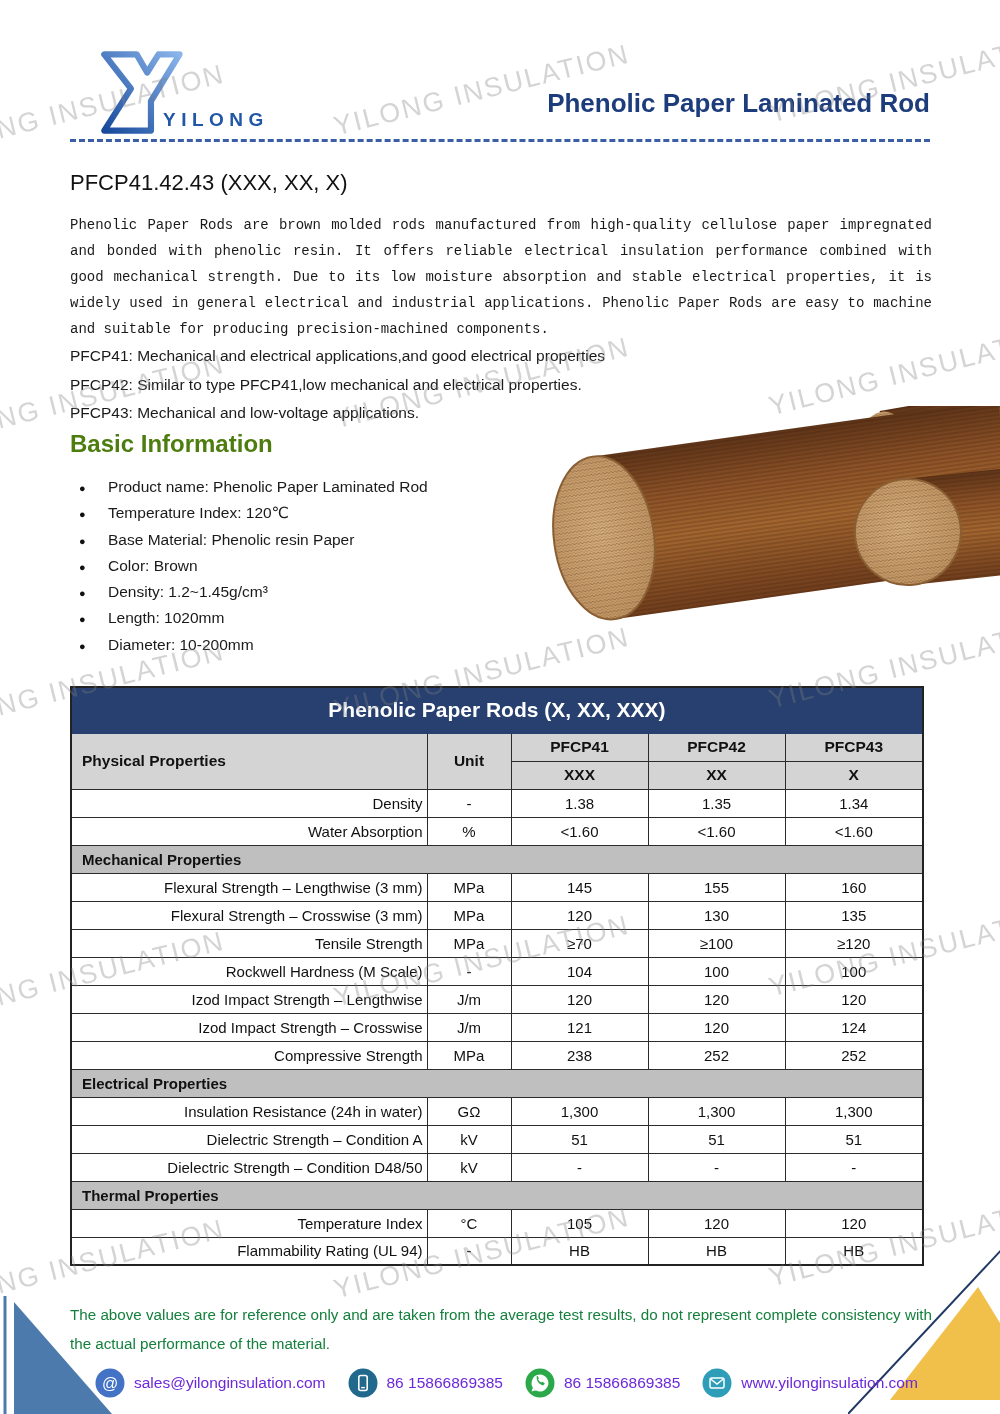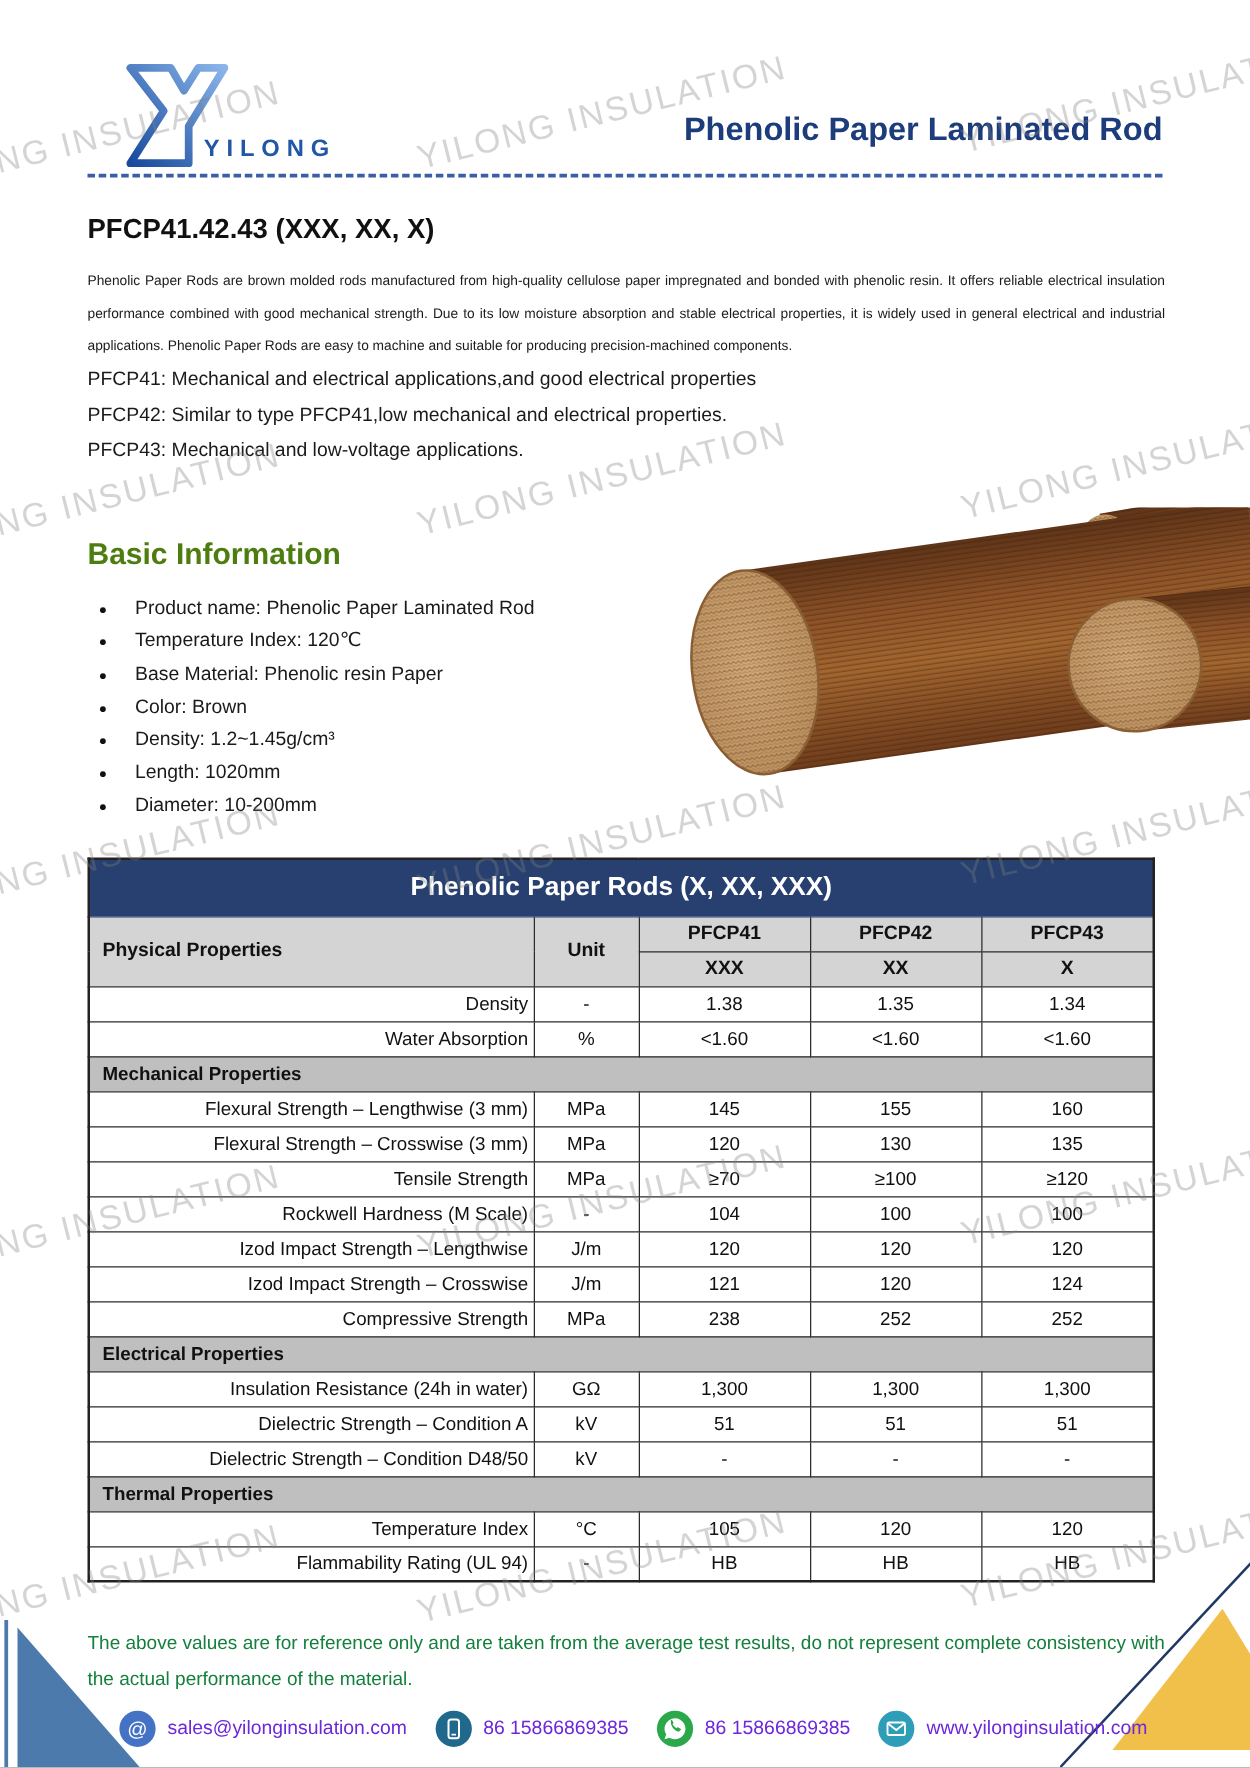--- a/index.html
+++ b/index.html
@@ -25,24 +25,24 @@
     position:absolute; top:88px; right:70px; z-index:2;
     font-size:26px; font-weight:700; color:#1d3c7c;
   }
   .rule-dashed{
     position:absolute; left:70px; top:139px; width:860px; height:0; z-index:2;
     border-top:3px dashed #3a5fa8;
   }
   
   .code-heading{
     position:absolute; left:70px; top:170px; z-index:2;
-    font-size:22px; font-weight:700; color:#111;
+    font-size:22px; font-weight:400; color:#111;
   }
   .desc-block{position:absolute; left:70px; top:212px; width:862px; z-index:2;}
-  .desc-block .desc{margin:0; text-align:justify; font-size:11px; line-height:26px;}
+  .desc-block .desc{margin:0; text-align:justify; font-size:14px; line-height:26px;font-family:Liberation Mono, monospace;}
   .desc-block .type-note{font-size:15.5px; line-height:28.5px;}
   
   .basic-heading{
     position:absolute; left:70px; top:430px; z-index:2;
     font-size:24px; font-weight:700; color:#4d7c0f;
   }
   .basic-list{position:absolute; left:70px; top:474px; z-index:2; list-style:none; margin:0; padding:0;}
   .basic-list li{
     position:relative; padding-left:38px; font-size:15.5px; line-height:26.3px; color:#1a1a1a;
   }

